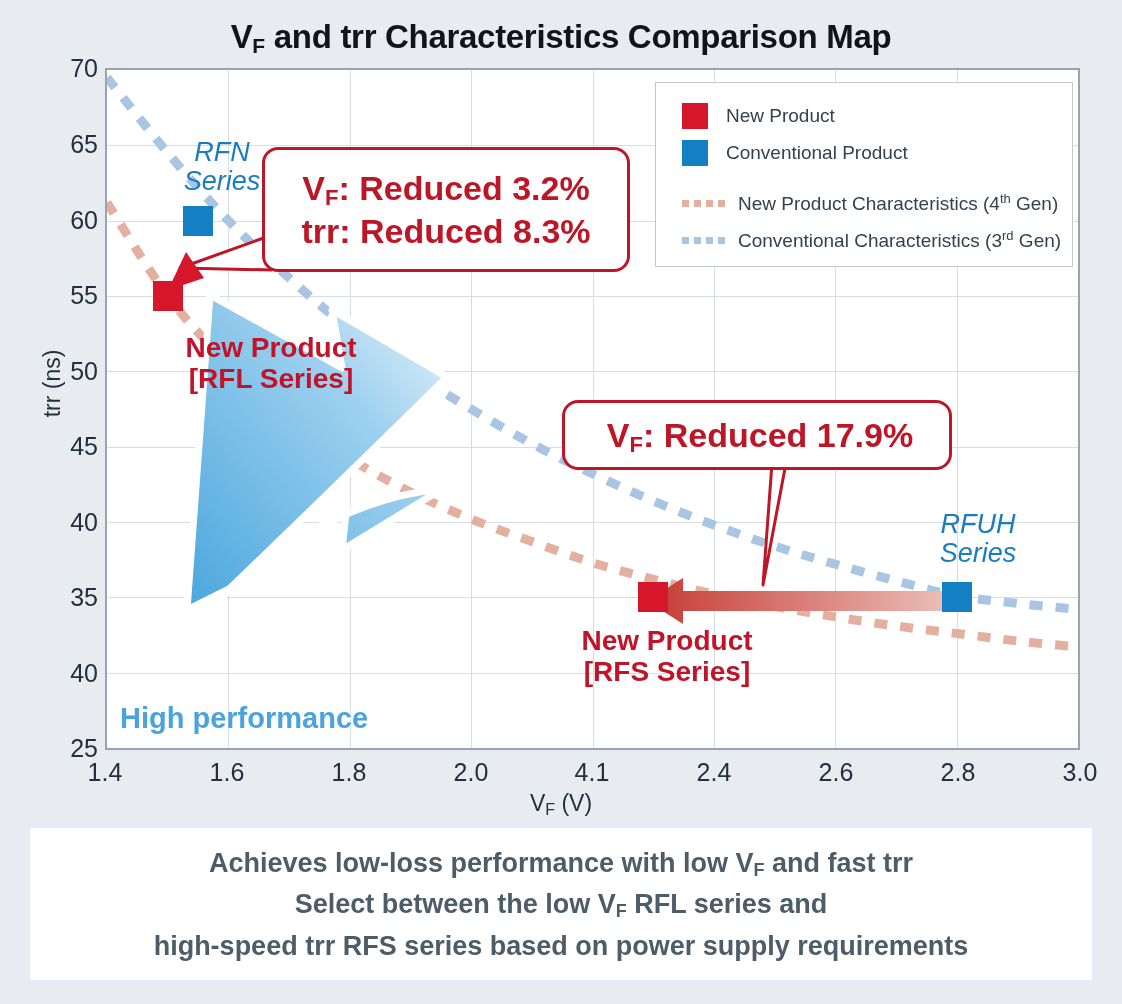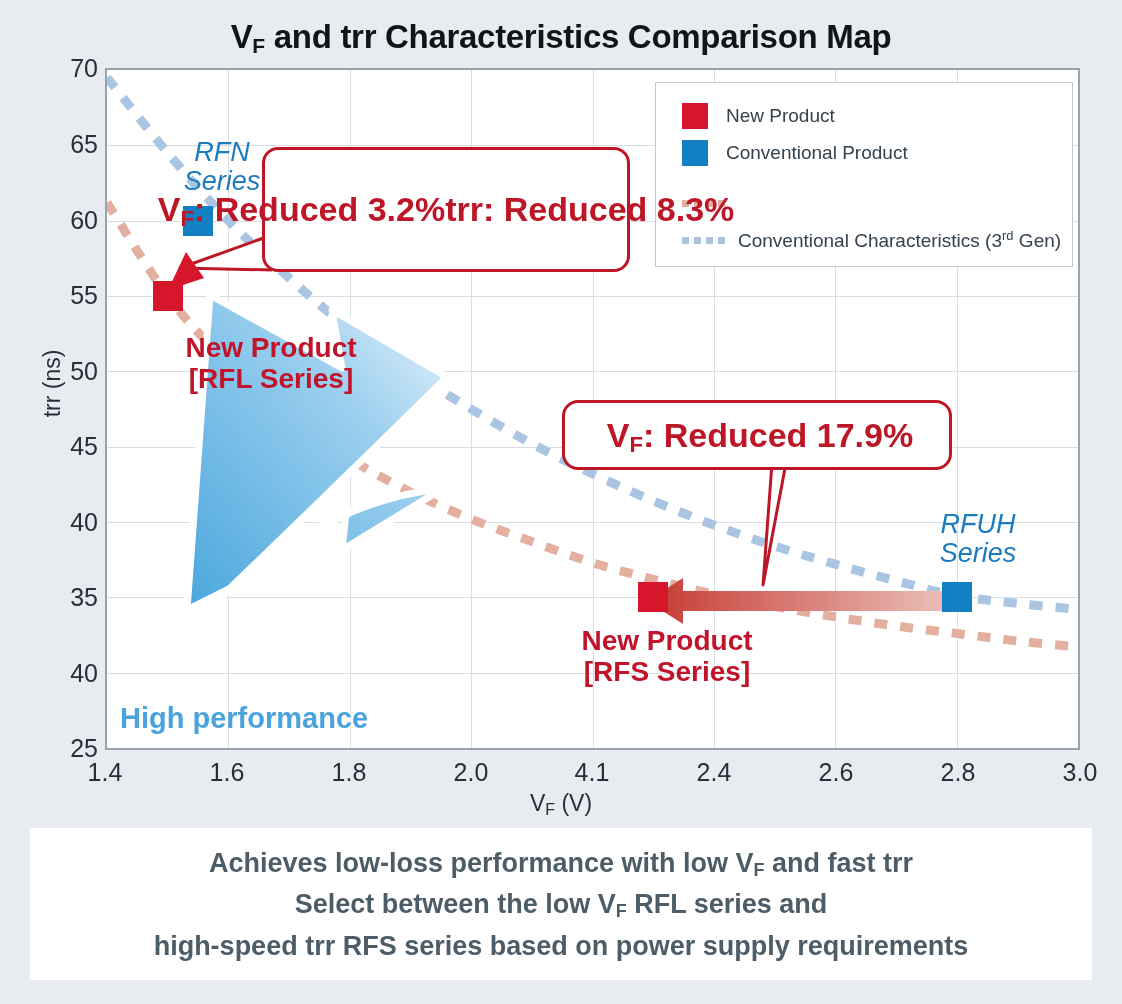--- a/index.html
+++ b/index.html
@@ -83,21 +83,21 @@
   }
   .product-label{
     position:absolute;font-size:28px;color:#c1142a;font-weight:bold;
     line-height:1.12;text-align:center;
   }
 
   
   .callout{
     position:absolute;background:#ffffff;
     border:3px solid #bd1626;border-radius:16px;
-    display:flex;justify-content:center;align-items:center;
+    display:flex;flex-direction:column;justify-content:center;align-items:center;
     box-sizing:border-box;
   }
   .callout .cl-line{
     font-size:34px;font-weight:bold;color:#bd1626;white-space:nowrap;
     line-height:1.25;
   }
   .callout .cl-line sub{font-size:22px;vertical-align:baseline;position:relative;top:5px;}
 
   
   .highperf{
@@ -218,20 +218,21 @@
         <span class="lg-text">Conventional Product</span>
       </div>
       <div class="lg-gap"></div>
       <div class="lg-row">
         <span class="lg-dash">
           <i style="background:#e3b0a0"></i>
             <i style="background:#e3b0a0"></i>
             <i style="background:#e3b0a0"></i>
             <i style="background:#e3b0a0"></i>
         </span>
+        <span class="lg-text">New Product Characteristics (4<sup>th</sup> Gen)</span>
       </div>
       <div class="lg-row">
         <span class="lg-dash">
           <i style="background:#a9c5e2"></i>
             <i style="background:#a9c5e2"></i>
             <i style="background:#a9c5e2"></i>
             <i style="background:#a9c5e2"></i>
         </span>
         <span class="lg-text">Conventional Characteristics (3<sup>rd</sup> Gen)</span>
       </div>

